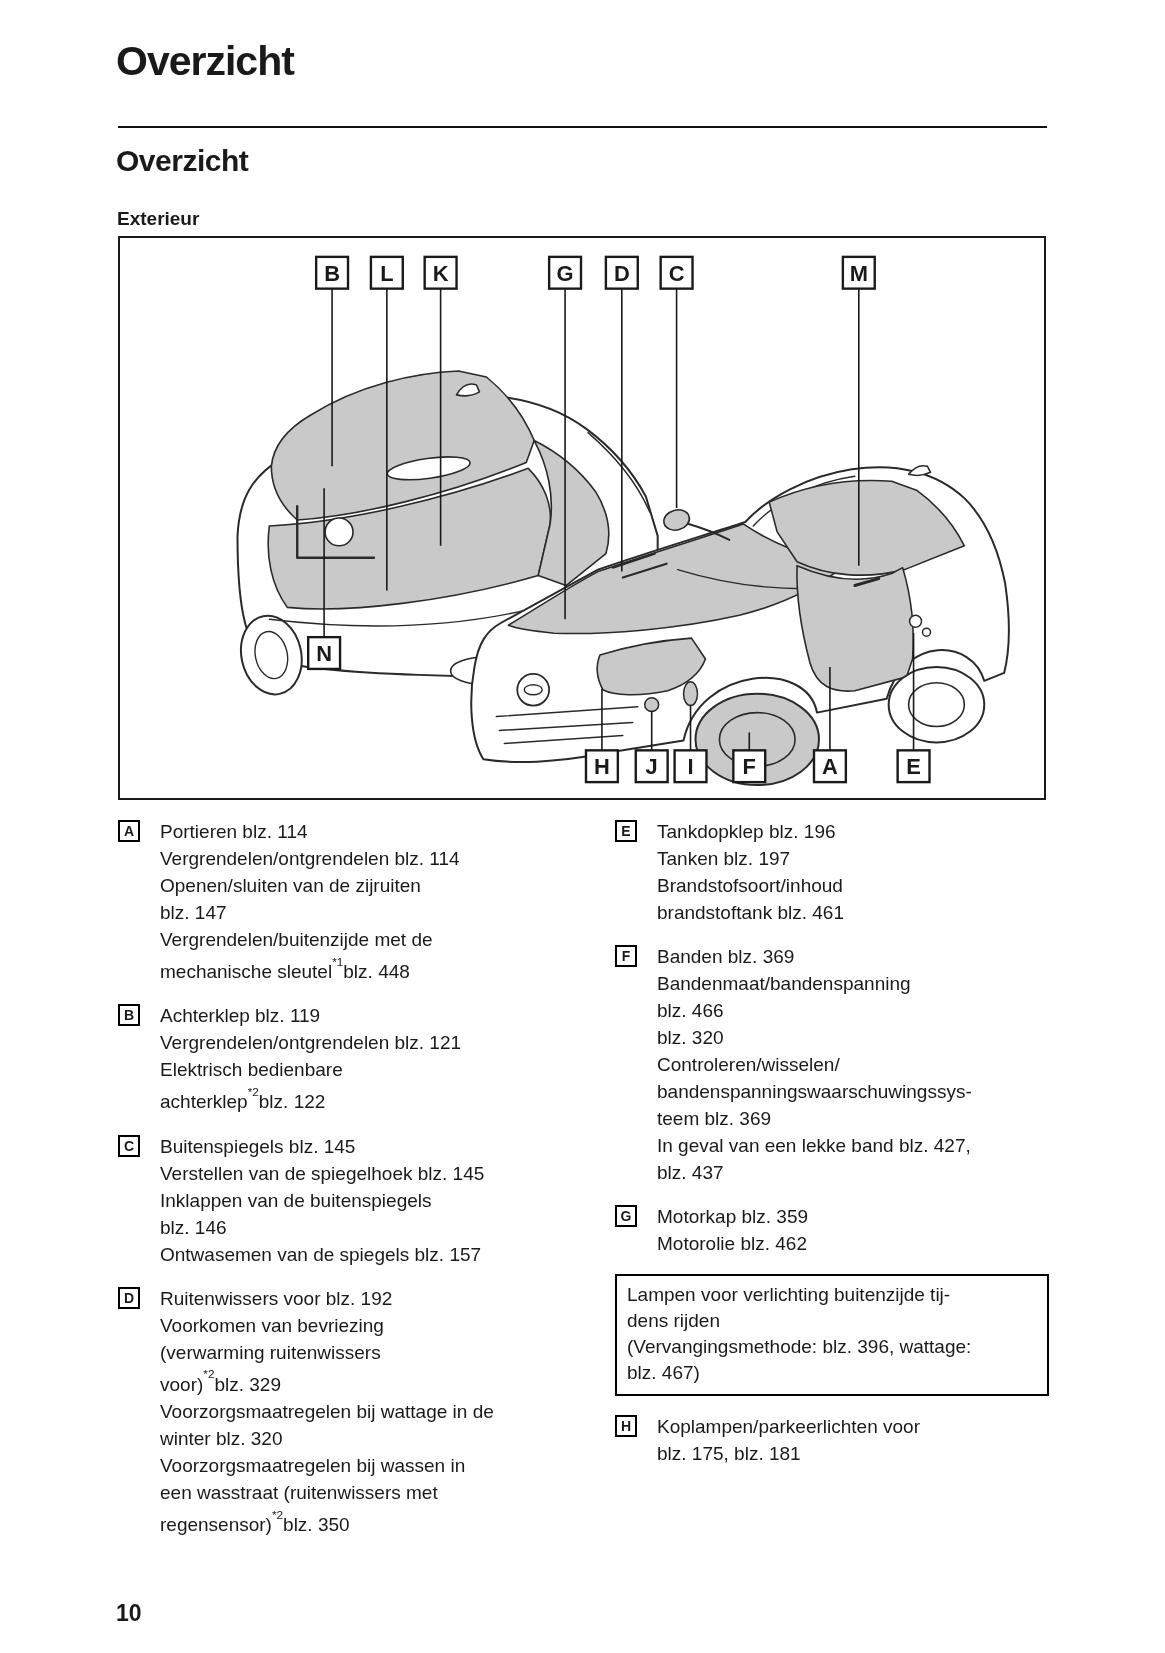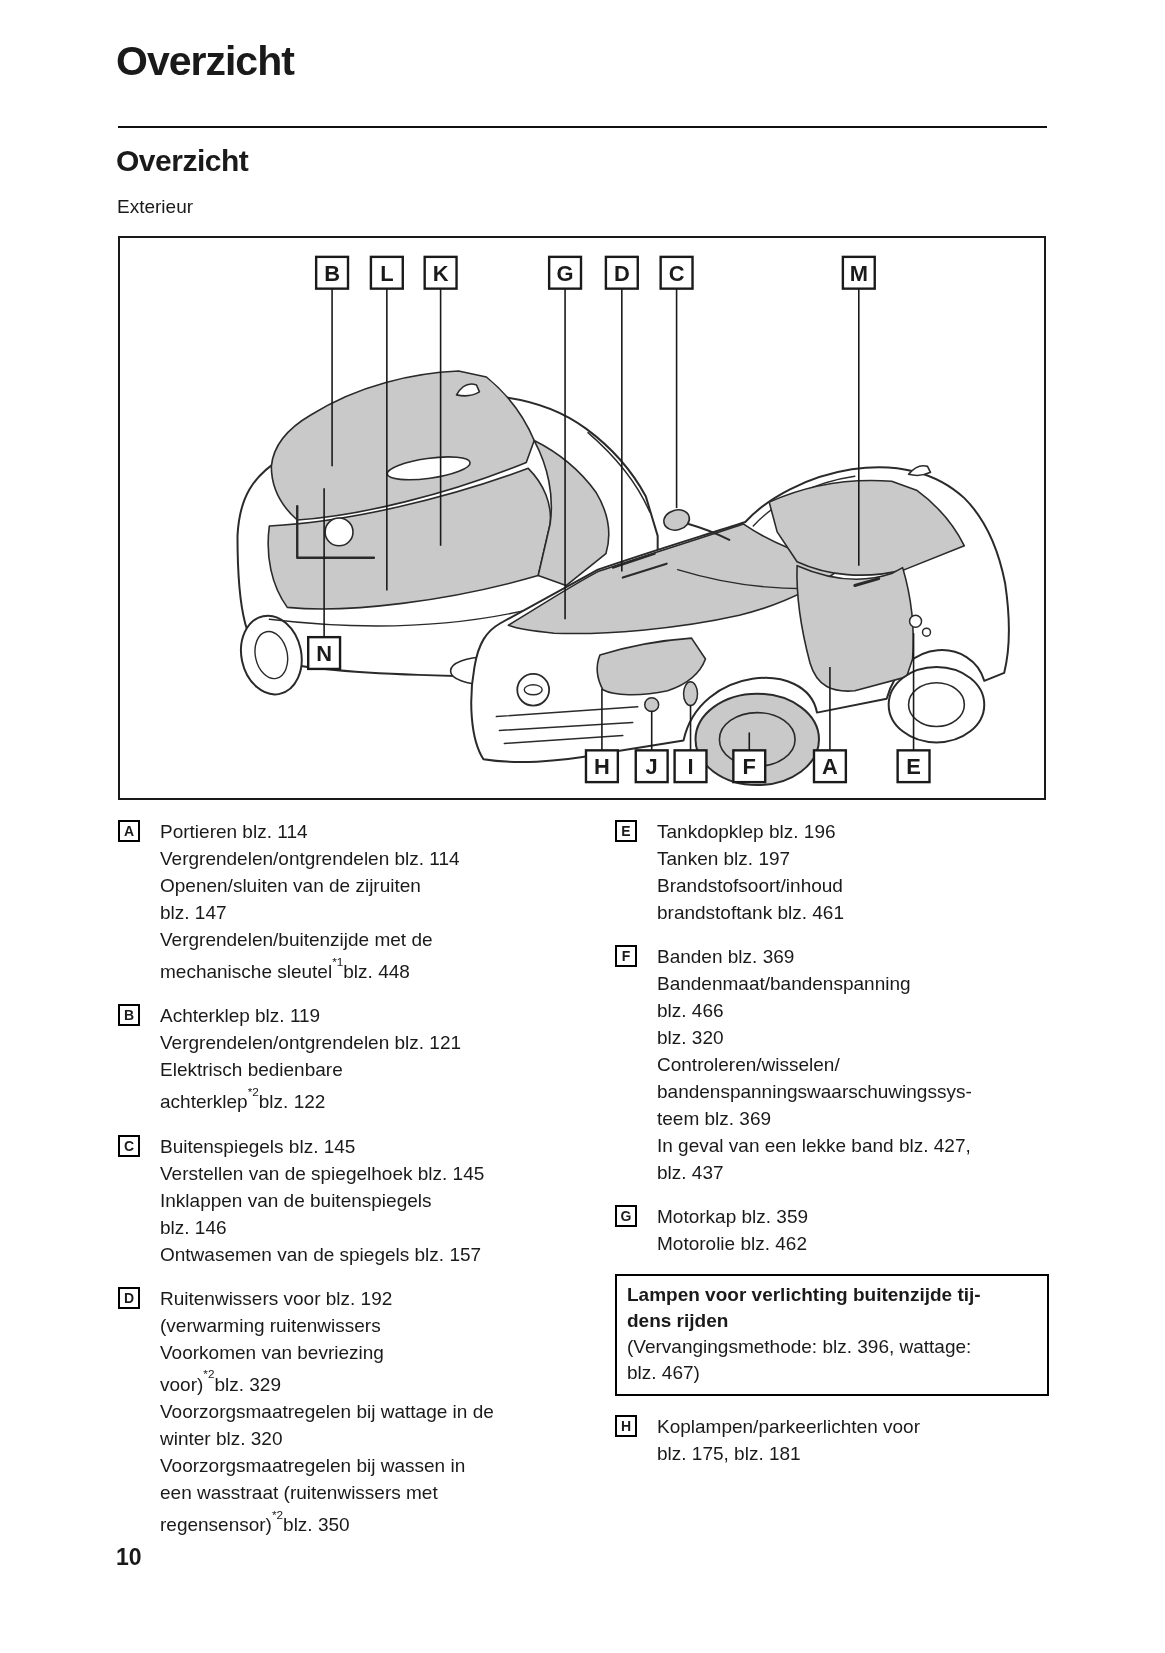--- a/index.html
+++ b/index.html
@@ -3,43 +3,43 @@
 <meta charset="utf-8">
 <style>
   html,body{margin:0;padding:0;}
   body{
     width:1165px;height:1653px;position:relative;background:#ffffff;
     font-family:"Liberation Sans",sans-serif;color:#1a1a1a;overflow:hidden;
   }
   .h1{position:absolute;left:116px;top:38px;font-size:41px;font-weight:bold;letter-spacing:-1px;}
   .rule{position:absolute;left:118px;top:126px;width:929px;height:2px;background:#111;}
   .h2{position:absolute;left:116px;top:144px;font-size:30px;font-weight:bold;letter-spacing:-0.5px;}
-  .h3{position:absolute;left:117px;top:196px;font-size:19px;font-weight:normal;}
+  .h3{position:absolute;left:117px;top:208px;font-size:19px;font-weight:bold;}
   .diagram{
     position:absolute;left:118px;top:236px;width:928px;height:564px;
     border:2px solid #1a1a1a;box-sizing:border-box;background:#fff;
   }
   .diagram svg{display:block;width:100%;height:100%;}
   .columns{position:absolute;left:0;top:818px;width:1165px;}
   .col{position:absolute;top:0;}
   .col-left{left:118px;width:470px;}
   .col-right{left:615px;width:434px;}
   .item{position:relative;padding-left:42px;margin-bottom:17px;}
   .letterbox{
     position:absolute;left:0;top:2px;width:22px;height:22px;border:2px solid #000;
     box-sizing:border-box;text-align:center;font-weight:bold;font-size:14px;line-height:19px;
   }
   .line{font-size:19px;line-height:27px;white-space:nowrap;}
   .line sup{font-size:0.62em;position:relative;top:-0.45em;}
   .notebox{
     border:2px solid #000;padding:6px 10px 8px 10px;margin:2px 0 17px 0;
   }
   .notebox .nline{font-size:19px;line-height:26px;white-space:nowrap;}
-  .notebox .bold{font-weight:bold;}
-  .pagenum{position:absolute;left:116px;top:1544px;font-size:23px;font-weight:bold;}
+  .notebox .bold{font-weight:normal;}
+  .pagenum{position:absolute;left:116px;top:1600px;font-size:23px;font-weight:bold;}
 </style>
 </head>
 <body>
 
 <div class="h1">Overzicht</div>
 <div class="rule"></div>
 <div class="h2">Overzicht</div>
 <div class="h3">Exterieur</div>
 
 <div class="diagram">
@@ -218,22 +218,22 @@
         <div class="letterbox">C</div>
         <div class="line">Buitenspiegels blz. 145</div>
         <div class="line">Verstellen van de spiegelhoek blz. 145</div>
         <div class="line">Inklappen van de buitenspiegels</div>
         <div class="line">blz. 146</div>
         <div class="line">Ontwasemen van de spiegels blz. 157</div>
       </div>
       <div class="item">
         <div class="letterbox">D</div>
         <div class="line">Ruitenwissers voor blz. 192</div>
+        <div class="line">Voorkomen van bevriezing</div>
         <div class="line">(verwarming ruitenwissers</div>
-        <div class="line">Voorkomen van bevriezing</div>
         <div class="line">voor)<sup>*2</sup>blz. 329</div>
         <div class="line">Voorzorgsmaatregelen bij wattage in de</div>
         <div class="line">winter blz. 320</div>
         <div class="line">Voorzorgsmaatregelen bij wassen in</div>
         <div class="line">een wasstraat (ruitenwissers met</div>
         <div class="line">regensensor)<sup>*2</sup>blz. 350</div>
       </div>
     </div>
   <div class="col col-right" id="col-right">
       <div class="item">

